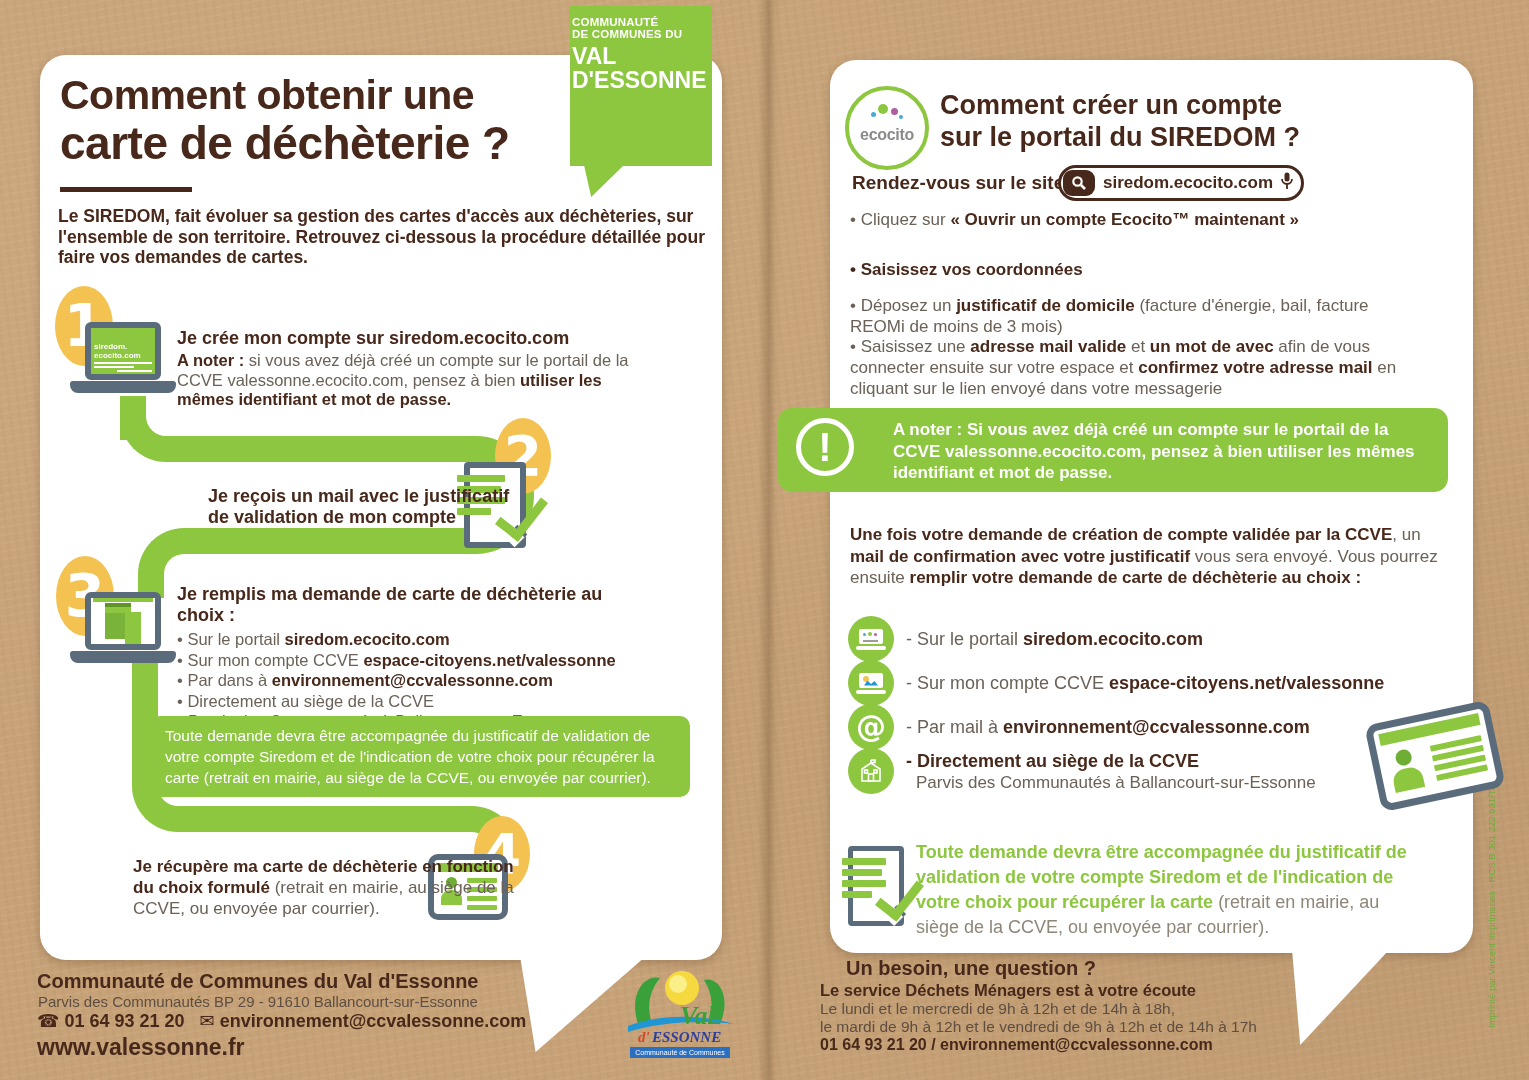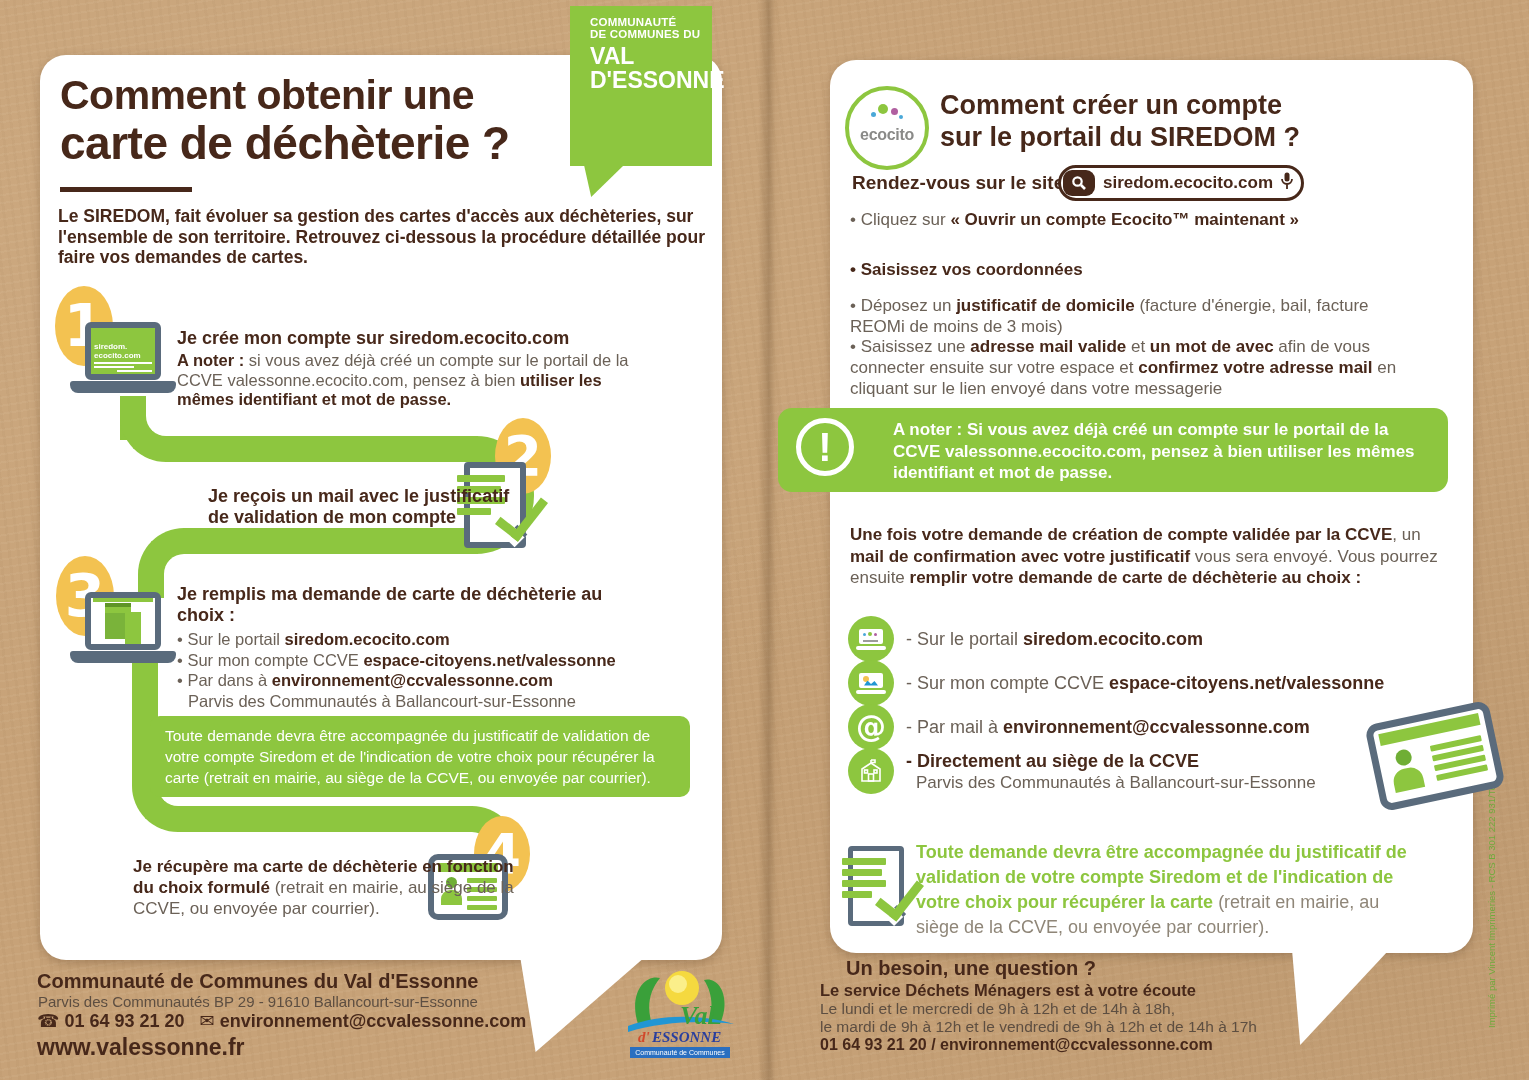--- a/index.html
+++ b/index.html
@@ -37,21 +37,21 @@
   .notebox{background:#8dc63f;color:#fff;border-radius:10px}
 </style>
 </head>
 <body>
 
 <div class="abs" style="left:758px;top:0;width:24px;height:1080px;background:linear-gradient(90deg, rgba(120,90,55,0) 0%, rgba(100,72,42,0.30) 45%, rgba(150,115,75,0.10) 72%, rgba(120,90,55,0) 100%)"></div>
 
 <div class="abs card" style="left:40px;top:55px;width:682px;height:905px"></div>
 <div class="abs tail" style="left:520px;top:956px;width:130px;height:96px;clip-path:polygon(0 0,97% 0,12% 100%)"></div>
 
-<div class="abs gbadge" style="left:570px;top:6px;width:142px;height:160px;z-index:5;padding:10px 0 0 20px;box-sizing:border-box">
+<div class="abs gbadge" style="left:570px;top:6px;width:142px;height:160px;z-index:5;padding:10px 0 0 2px;box-sizing:border-box">
   <span style="display:block;font-size:11.5px;font-weight:700;letter-spacing:0.2px">COMMUNAUTÉ</span>
   <span style="display:block;font-size:11.5px;font-weight:700;letter-spacing:0.2px">DE COMMUNES DU</span>
   <span style="display:block;font-size:23px;font-weight:800;margin-top:4px;line-height:24px">VAL</span>
   <span style="display:block;font-size:23px;font-weight:800;line-height:24px">D'ESSONNE</span>
 </div>
 <div class="abs" style="left:584px;top:165px;width:40px;height:32px;background:#8dc63f;clip-path:polygon(0 0,100% 0,18% 100%);z-index:5"></div>
 
 <div class="abs" style="left:60px;top:72px;font-size:41px;font-weight:600;color:#47281a;letter-spacing:-0.5px;z-index:4">Comment obtenir une</div>
 <div class="abs" style="left:60px;top:116px;font-size:46px;font-weight:800;color:#47281a;letter-spacing:-0.5px;z-index:4">carte de déchèterie ?</div>
 <div class="abs" style="left:60px;top:187px;width:132px;height:5px;background:#47281a;z-index:4"></div>
@@ -116,20 +116,21 @@
     <div style="position:absolute;left:34px;top:14px;width:16px;height:32px;background:#8dc63f"></div>
   </div>
   <div class="lapbase" style="width:106px"></div>
 </div>
 <div class="abs" style="left:177px;top:584px;width:470px;z-index:4">
   <div class="b" style="font-size:18px;line-height:21px;margin-bottom:3px">Je remplis ma demande de carte de déchèterie au choix :</div>
   <div style="font-size:16.5px;line-height:20.5px">
     <div><span class="r">• </span><span class="r">Sur le portail </span><span class="b">siredom.ecocito.com</span></div>
     <div><span class="r">• </span><span class="r">Sur mon compte CCVE </span><span class="b">espace-citoyens.net/valessonne</span></div>
     <div><span class="r">• </span><span class="r">Par dans à </span><span class="b">environnement@ccvalessonne.com</span></div>
+    <div><span class="r">• </span><span class="r">Directement au siège de la CCVE</span></div>
     <div style="padding-left:11px"><span class="r">Parvis des Communautés à Ballancourt-sur-Essonne</span></div>
   </div>
 </div>
 <div class="abs notebox" style="left:150px;top:716px;width:510px;padding:9px 15px;font-size:15.5px;line-height:21px;z-index:4">
   <span>Toute demande devra être accompagnée du justificatif de validation de votre compte Siredom et de l'indication de votre choix pour récupérer la carte (retrait en mairie, au siège de la CCVE, ou envoyée par courrier).</span>
 </div>
 
 <div class="abs num" style="left:474px;top:816px;width:56px;height:76px;font-size:55px">4</div>
 <div class="idcard" style="left:428px;top:854px;width:80px;height:66px">
   <div style="position:absolute;left:4px;right:4px;top:3px;height:9px;background:#8dc63f"></div>

